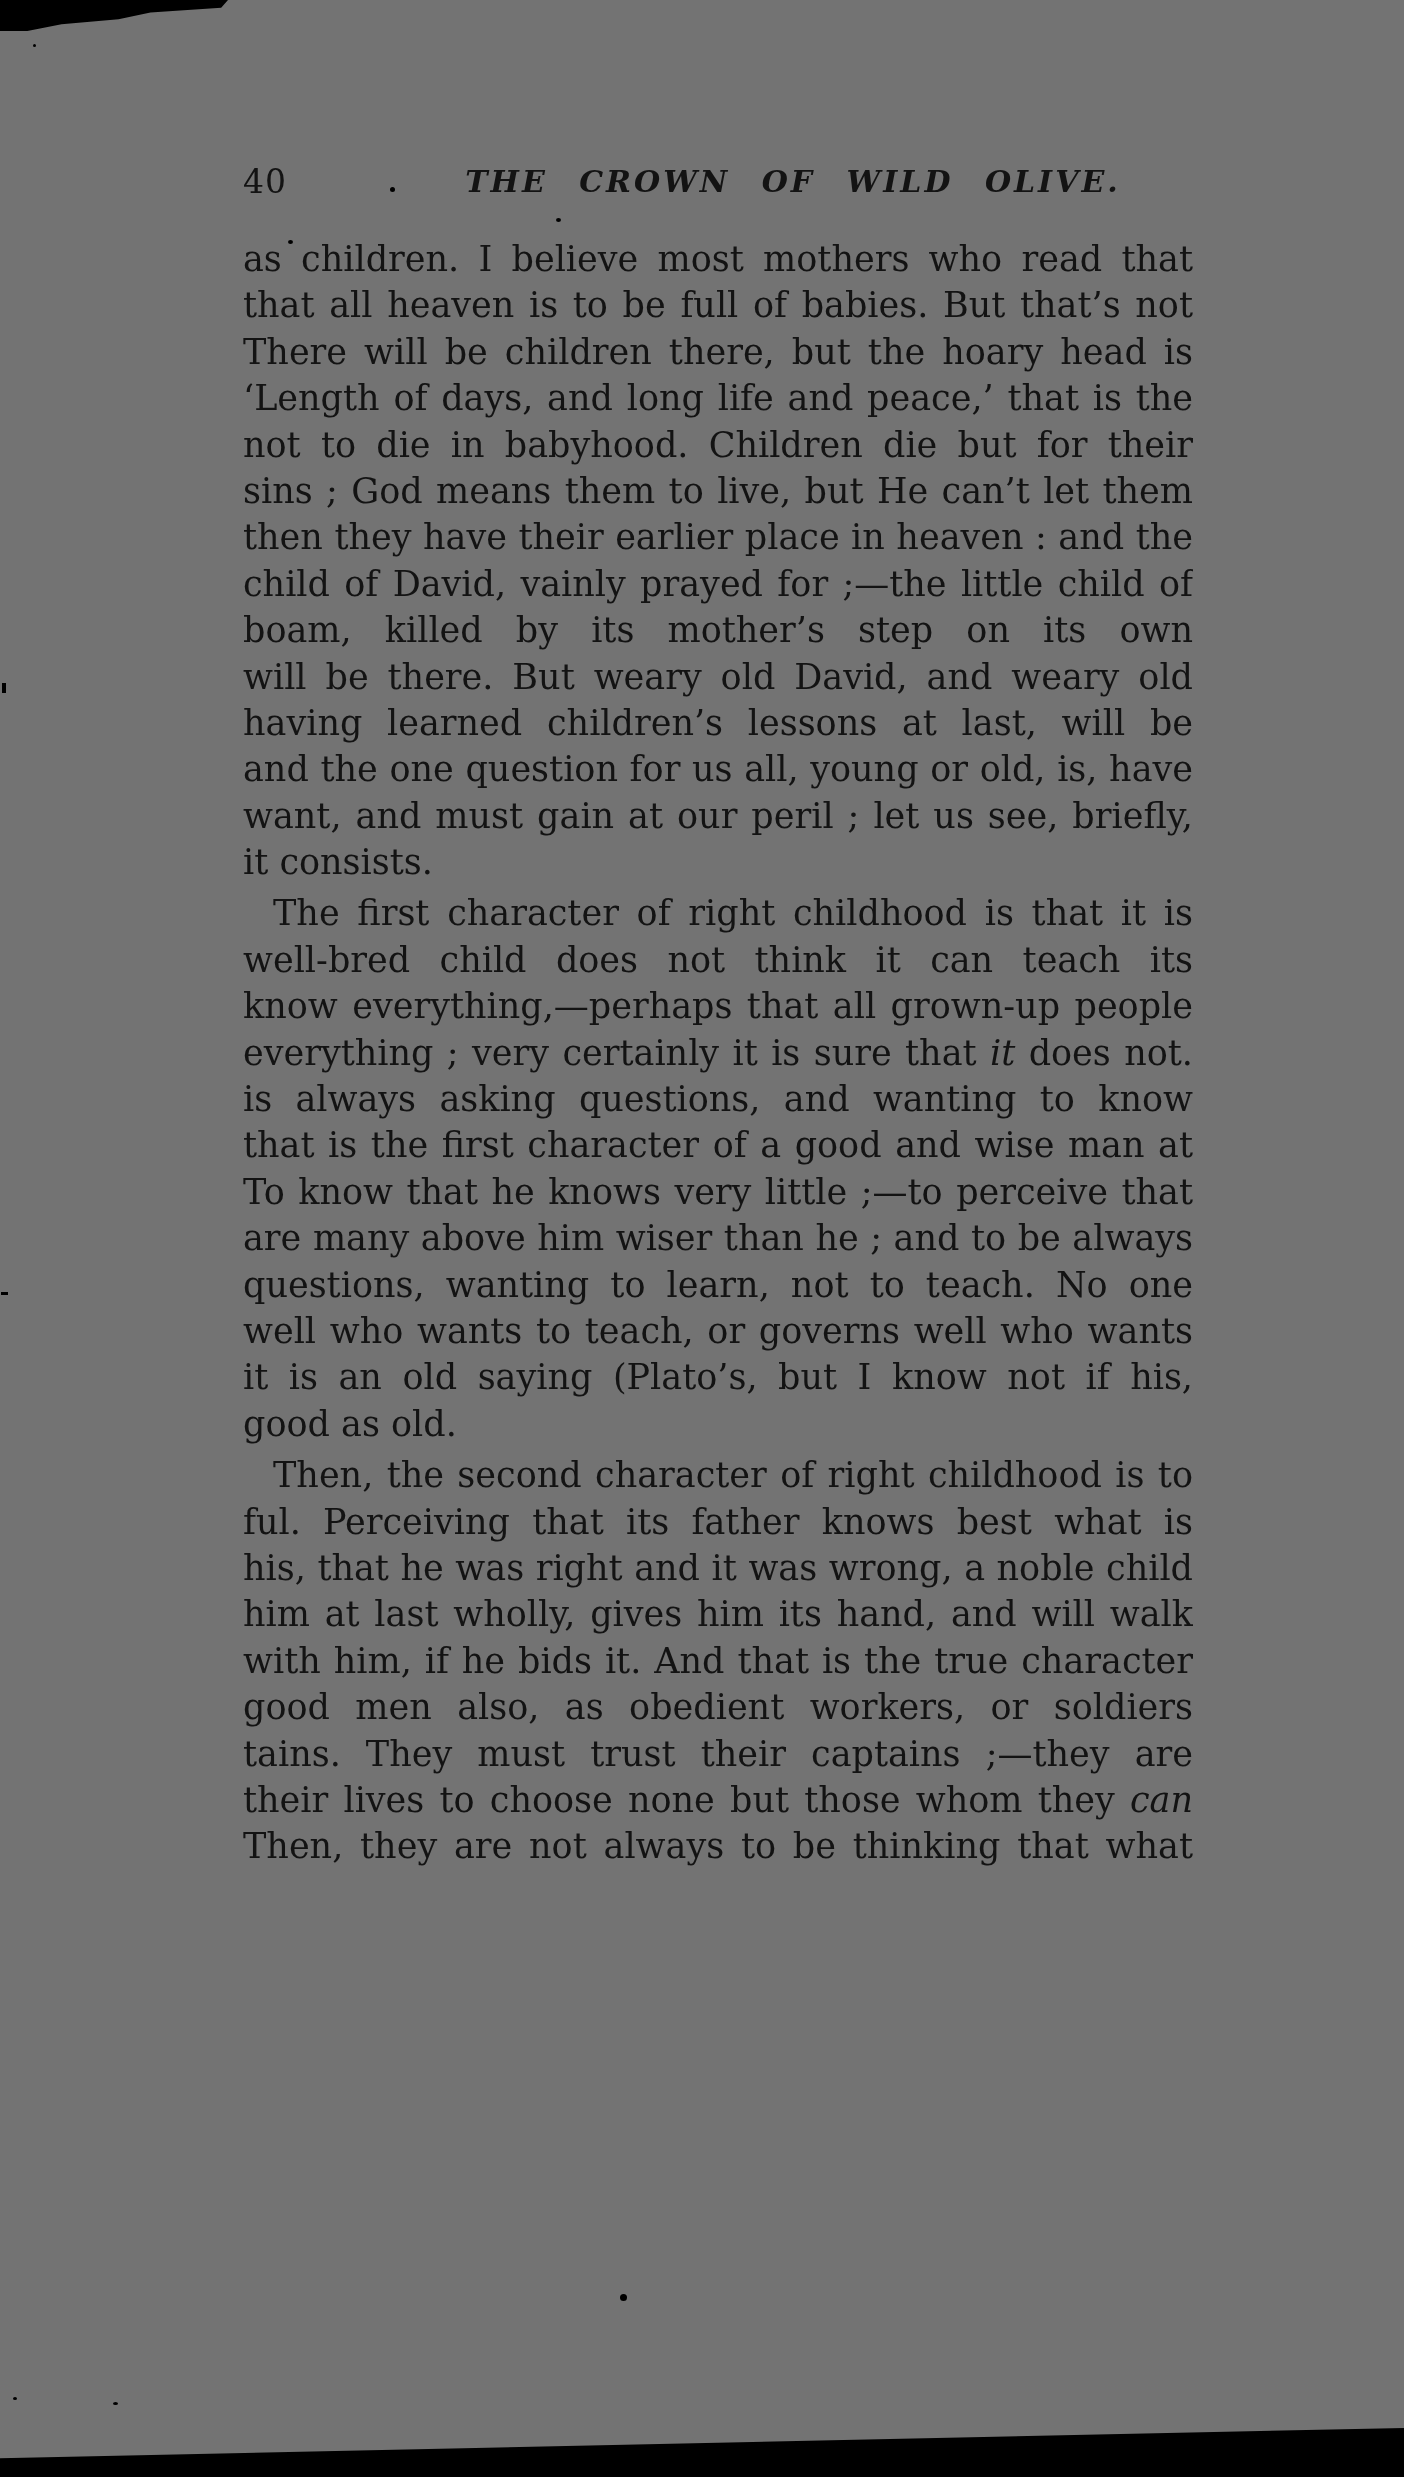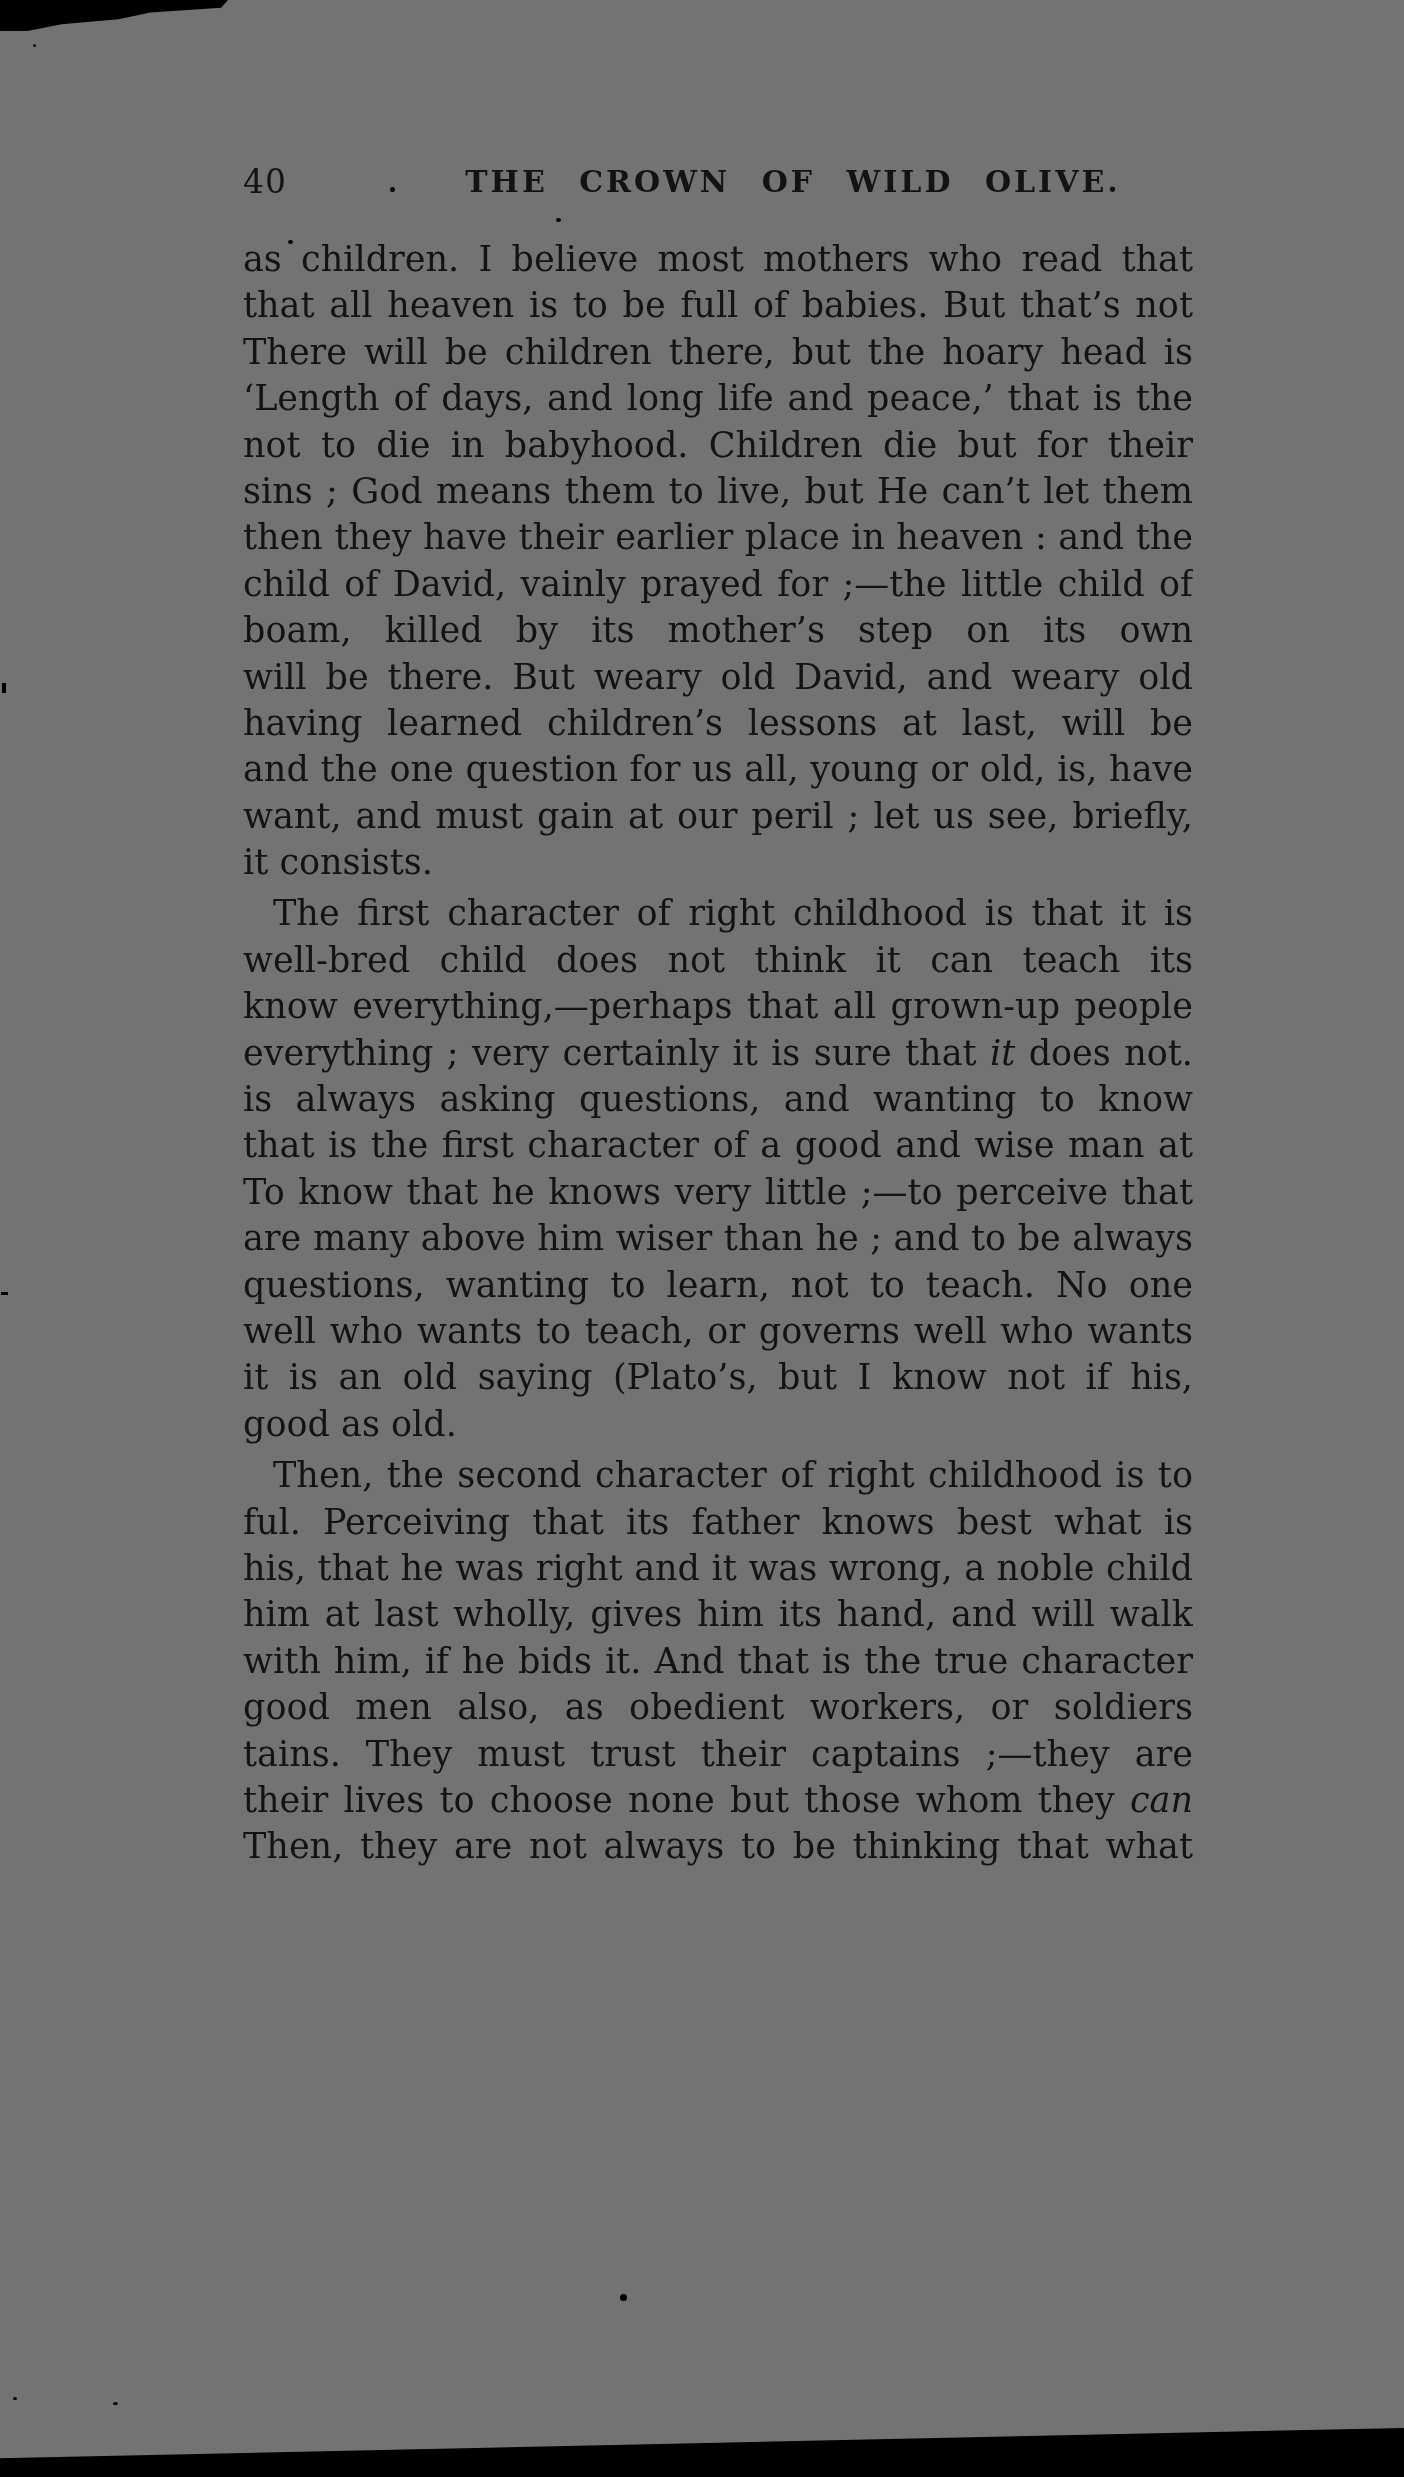--- a/index.html
+++ b/index.html
@@ -23,21 +23,21 @@
   .speck{position:absolute;background:#000;border-radius:50%;}
   
   .content{position:absolute;left:243px;top:160px;width:950px;}
   .header{position:relative;height:46px;}
   .page-num{
     position:absolute;left:0;top:2px;
     font-size:33px;line-height:40px;letter-spacing:1px;
   }
   .running-title{
     position:absolute;left:550px;top:2px;transform:translateX(-50%);
-    font-weight:700;
+    font-style:italic;font-weight:700;
     font-size:30px;line-height:40px;
     letter-spacing:3px;word-spacing:18px;white-space:nowrap;
   }
   .text-block{margin-top:30px;font-size:35px;}
   .paragraph + .paragraph{margin-top:5px;}
   .line{
     height:46.4px;line-height:46.4px;
     text-align:justify;text-align-last:justify;
     overflow:hidden;white-space:normal;
   }

